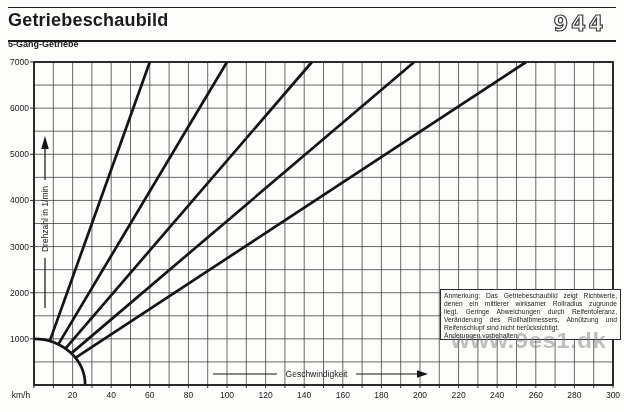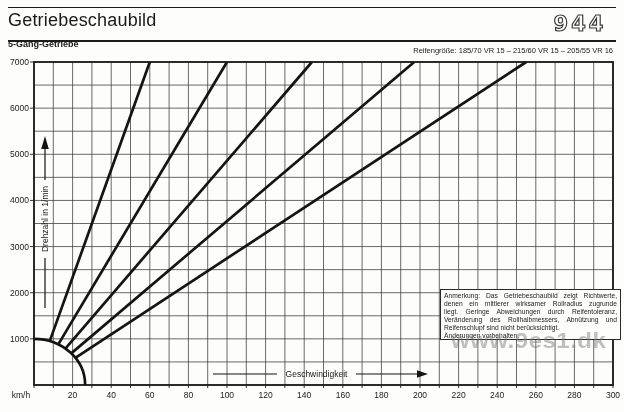--- a/index.html
+++ b/index.html
@@ -3,21 +3,21 @@
 <meta charset="utf-8">
 <style>
   html,body{margin:0;padding:0;}
   body{
     width:624px;height:412px;overflow:hidden;position:relative;
     background:#ffffff;color:#1a1a1a;
     font-family:"Liberation Sans", sans-serif;
   }
   .page{position:absolute;inset:0;background:#fdfdfb;}
   .top-rule{position:absolute;left:8px;right:8px;top:7px;height:1px;background:#1c1c1c;}
-  .title{position:absolute;left:8px;top:10px;font-size:18px;font-weight:normal;letter-spacing:.2px;}
+  .title{position:absolute;left:8px;top:10px;font-size:18px;font-weight:bold;letter-spacing:.2px;}
   .subtitle{position:absolute;left:8px;top:29px;font-size:9px;font-weight:bold;margin-top:10px;}
   .logo-svg{position:absolute;right:8px;top:10px;}
   .head-rule{position:absolute;left:8px;right:8px;top:40px;height:2px;background:#1c1c1c;}
   .tire-note{position:absolute;right:11px;top:46px;font-size:7.5px;color:#222;}
   .chart-svg{position:absolute;left:0;top:0;z-index:1;}
   .ann-box{
     position:absolute;left:440px;top:289px;width:181px;height:51px;z-index:2;
     background:#fdfdfb;border:1px solid #2a2a2a;box-sizing:border-box;
     padding:2px 3px;font-size:6.7px;line-height:1.2;color:#1b1b1b;overflow:hidden;
   }
@@ -38,21 +38,20 @@
 
   <div class="title">Getriebeschaubild</div>
   <div class="subtitle">5-Gang-Getriebe</div>
 
   <svg class="logo-svg" width="72" height="28">
     <text x="36" y="21" text-anchor="middle" font-family="DejaVu Sans, sans-serif" font-size="21" font-weight="bold" letter-spacing="3" fill="#fdfdfb" stroke="#3d3d3d" stroke-width="1.2">944</text>
   </svg>
 
   <div class="head-rule"></div>
 
-  <div class="tire-note">Reifengröße: 185/70 VR 15 – 215/60 VR 15 – 205/55 VR 16</div>
 
   <svg class="chart-svg" width="624" height="412">
       <line x1="34" y1="62" x2="34" y2="385" stroke="#383838" stroke-width="0.75"></line>
       <line x1="53.3" y1="62" x2="53.3" y2="385" stroke="#383838" stroke-width="0.75"></line>
       <line x1="72.6" y1="62" x2="72.6" y2="385" stroke="#383838" stroke-width="0.75"></line>
       <line x1="91.9" y1="62" x2="91.9" y2="385" stroke="#383838" stroke-width="0.75"></line>
       <line x1="111.2" y1="62" x2="111.2" y2="385" stroke="#383838" stroke-width="0.75"></line>
       <line x1="130.5" y1="62" x2="130.5" y2="385" stroke="#383838" stroke-width="0.75"></line>
       <line x1="149.8" y1="62" x2="149.8" y2="385" stroke="#383838" stroke-width="0.75"></line>
       <line x1="169.1" y1="62" x2="169.1" y2="385" stroke="#383838" stroke-width="0.75"></line>

